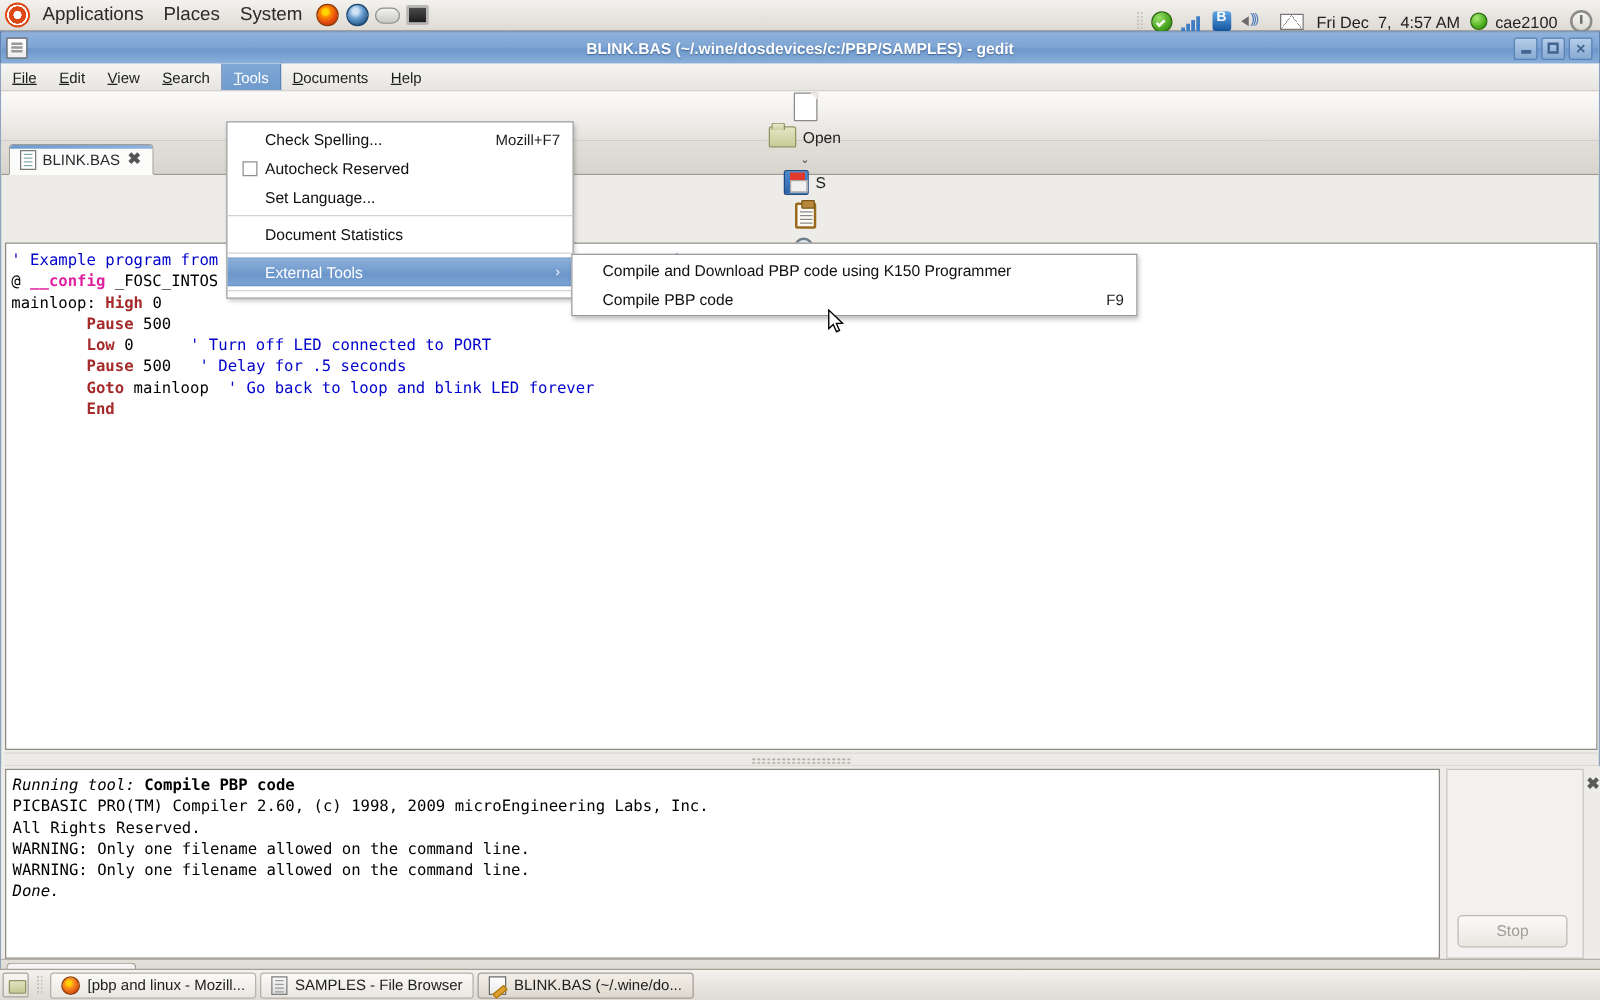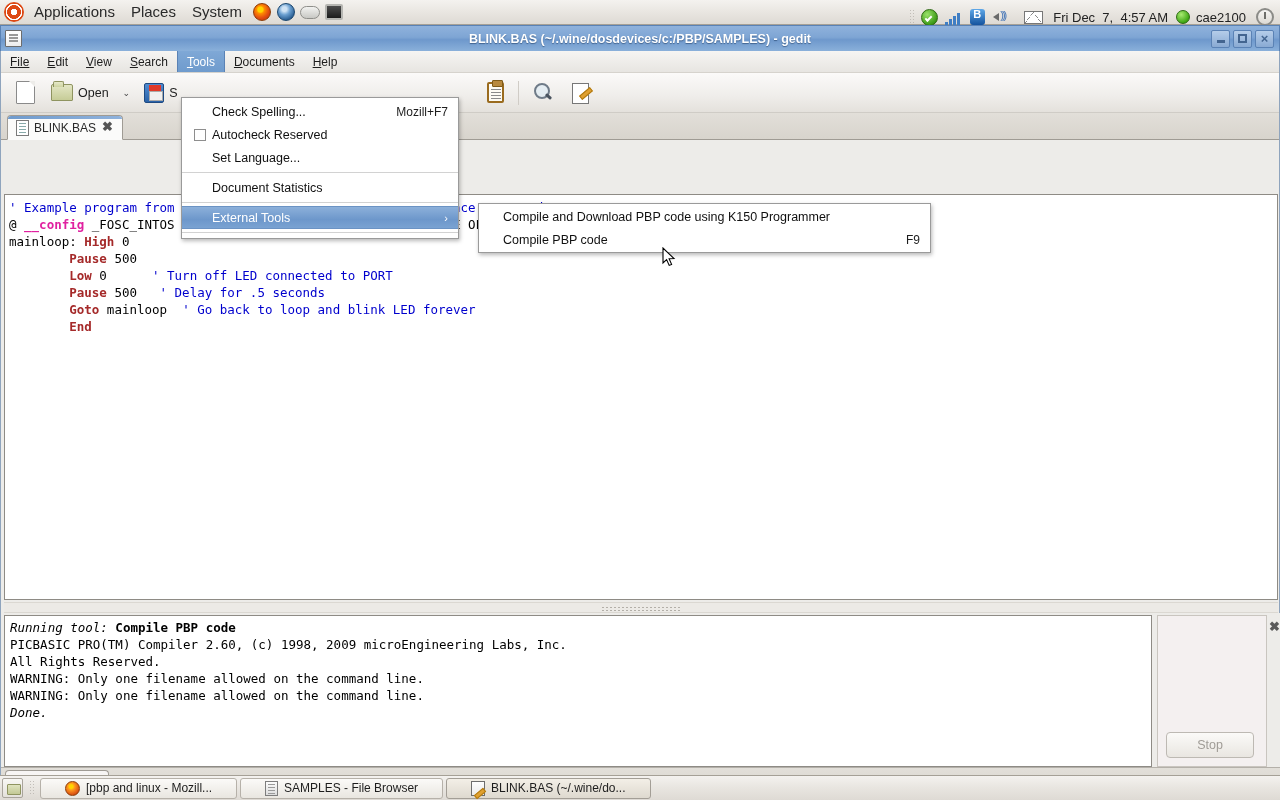--- a/index.html
+++ b/index.html
@@ -166,20 +166,21 @@
     color: #ffffff;
     border-left: 1px solid #5a82b5; border-right: 1px solid #5a82b5;
   }
   .u { text-decoration: underline; }
 
   
   #toolbar {
     height: 40px; display: flex; align-items: center; gap: 2px; padding-left: 8px;
     background: linear-gradient(to bottom, #fbfaf9 0%, #efedea 60%, #e4e1dc 100%);
     border-bottom: 1px solid #cfccc6;
+    flex-direction: column;
   }
   .tb-btn {
     height: 32px; display: flex; align-items: center; gap: 5px;
     padding: 0 6px; border: 1px solid transparent; border-radius: 3px;
     font-size: 12.5px; color: #1d1d1d;
   }
   .tsep { width: 1px; height: 24px; background: #d0ccc6; margin: 0 5px; }
   .ico-new {
     width: 19px; height: 23px; background: #fff; border: 1px solid #8a8a8a; border-radius: 1px;
     position: relative;
@@ -333,21 +334,21 @@
   }
   .show-desktop {
     width: 21px; height: 20px; border: 1px solid #a9a49c; border-radius: 2px;
     background: linear-gradient(to bottom,#f8f7f4,#e4e1db); position: relative;
   }
   .show-desktop::after {
     content:""; position:absolute; left:4px; top:5px; width:12px; height:9px;
     background: linear-gradient(to bottom,#dfe3bf,#c3c995); border:1px solid #8f9460; border-radius:1px;
   }
   .tbtn {
-    height: 21px; display: flex; align-items: center; gap: 6px; padding: 0 24px;
+    height: 21px; display: flex; align-items: center; gap: 6px; padding: 0 8px;
     border: 1px solid #b6b1a9; border-radius: 3px;
     background: linear-gradient(to bottom, #fbfaf8, #e9e6e0);
     font-size: 12px; color: #1d1d1d; white-space: nowrap;
   }
   .tbtn.active { background: linear-gradient(to bottom, #f3efe7, #ded9cf); border-color:#a39e96;}
   .ti-ff { width:15px;height:15px;border-radius:50%;
     background: radial-gradient(circle at 40% 35%, #ffd400 0 16%, #ff9a1e 30%, #e05a16 65%, #a93000 100%);
     border:1px solid #8c3b06;}
   .ti-files { width:13px;height:15px;background:linear-gradient(to bottom,#fbfbfb,#dddddd);border:1px solid #7d7d7d;position:relative;}
   .ti-files::after{content:"";position:absolute;left:2px;top:2px;width:7px;height:1px;background:#9a9a9a;box-shadow:0 3px 0 #9a9a9a,0 6px 0 #9a9a9a,0 9px 0 #9a9a9a;}
@@ -371,21 +372,21 @@
     color: #ffffff; border-top:1px solid #6b93c4; border-bottom:1px solid #6b93c4;
   }
   .mi.sel .arrow { margin-left: auto; color: #ffffff; font-size: 11px; }
   .mi-sep { height: 1px; background: #d2d2d2; margin: 3px 0; }
   .mi-check {
     width: 12px; height: 12px; border: 1px solid #8e8e8e; background: #fff;
     margin-right: 6px; display:inline-block; flex: none;
   }
 
   #tools-submenu {
-    position: absolute; left: 478px; top: 178px; width: 453px;
+    position: absolute; left: 457px; top: 178px; width: 453px;
     background: #ffffff; border: 1px solid #9a9a9a;
     box-shadow: 1px 2px 4px rgba(0,0,0,.28);
     z-index: 61; padding: 1px 0;
   }
   #tools-submenu .mi { padding-left: 24px; }
 
   #cursor {
     position: absolute; left: 662px; top: 222px; width: 14px; height: 20px; z-index: 80;
   }
 </style>

